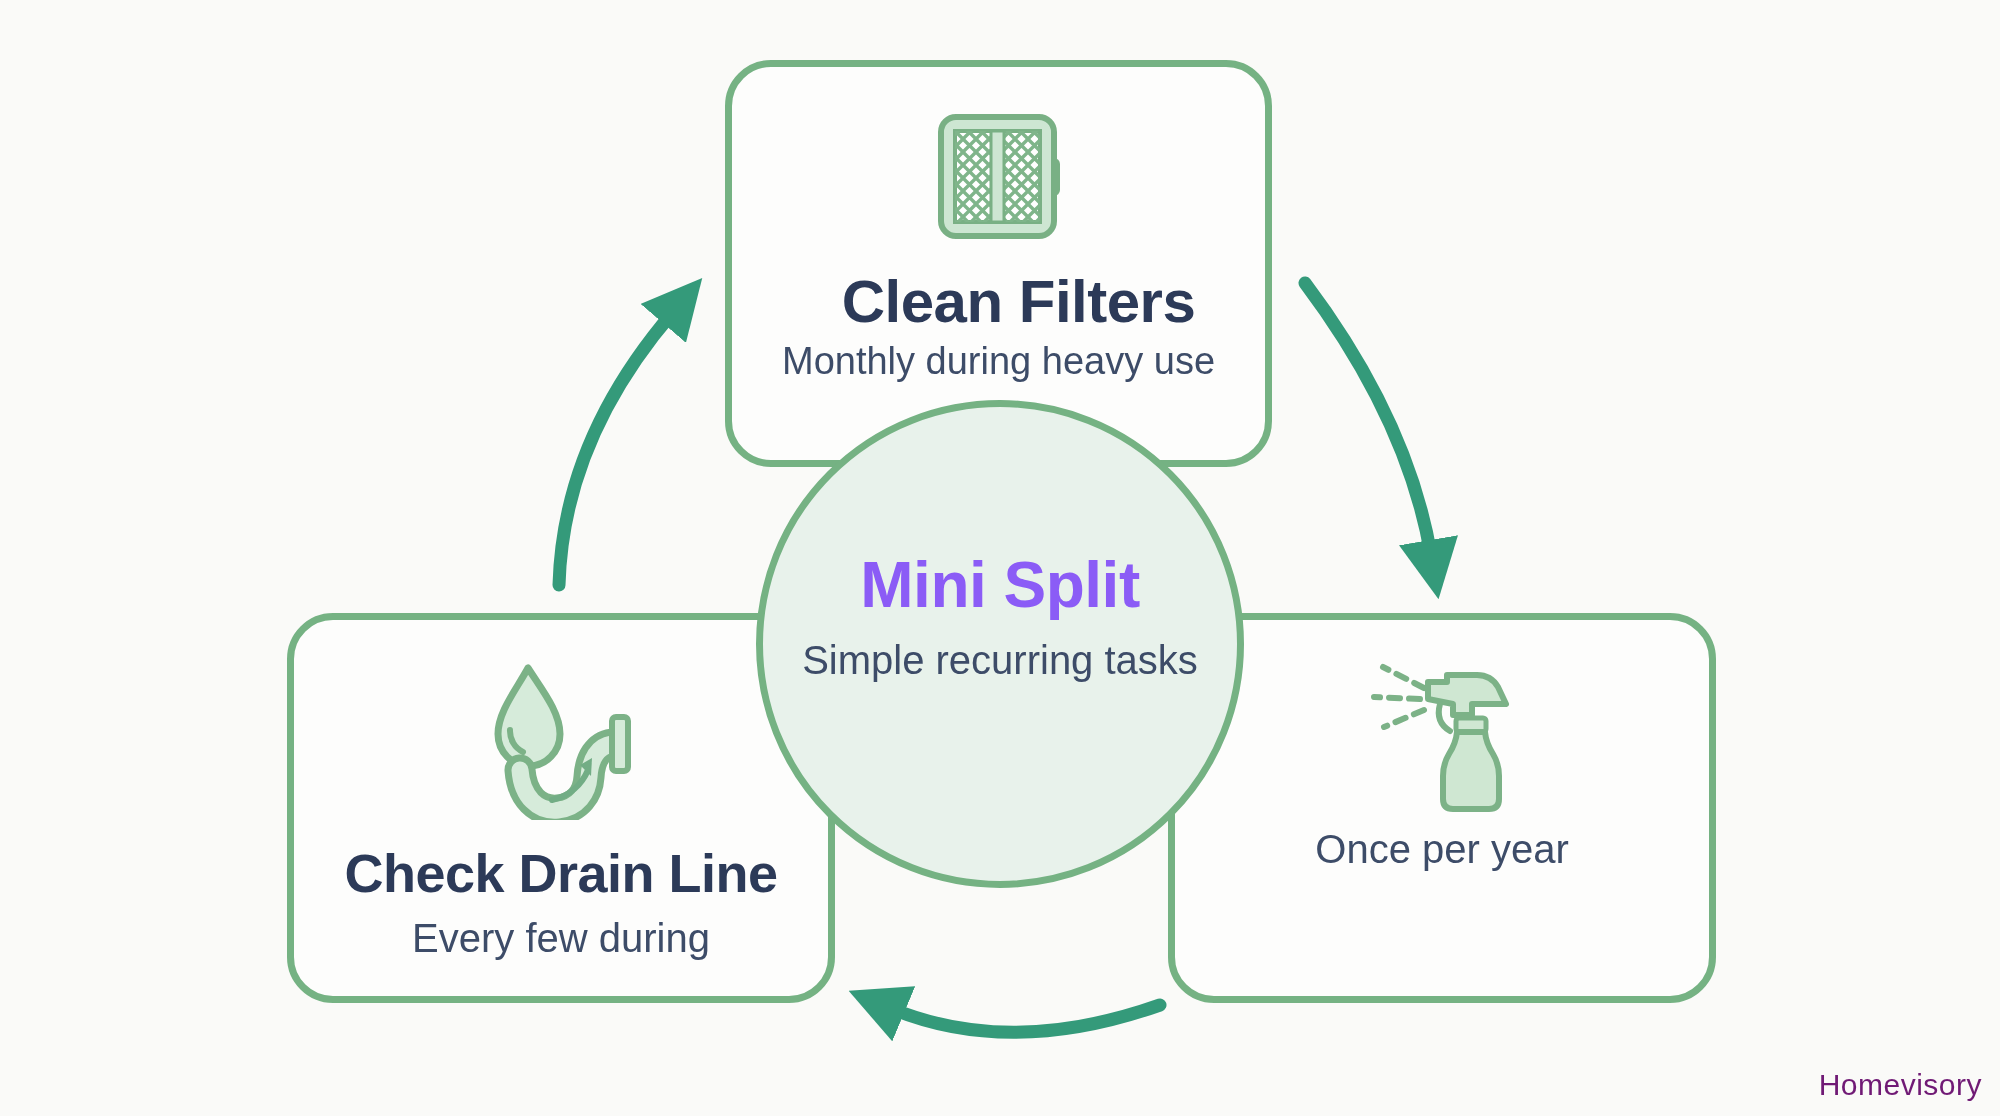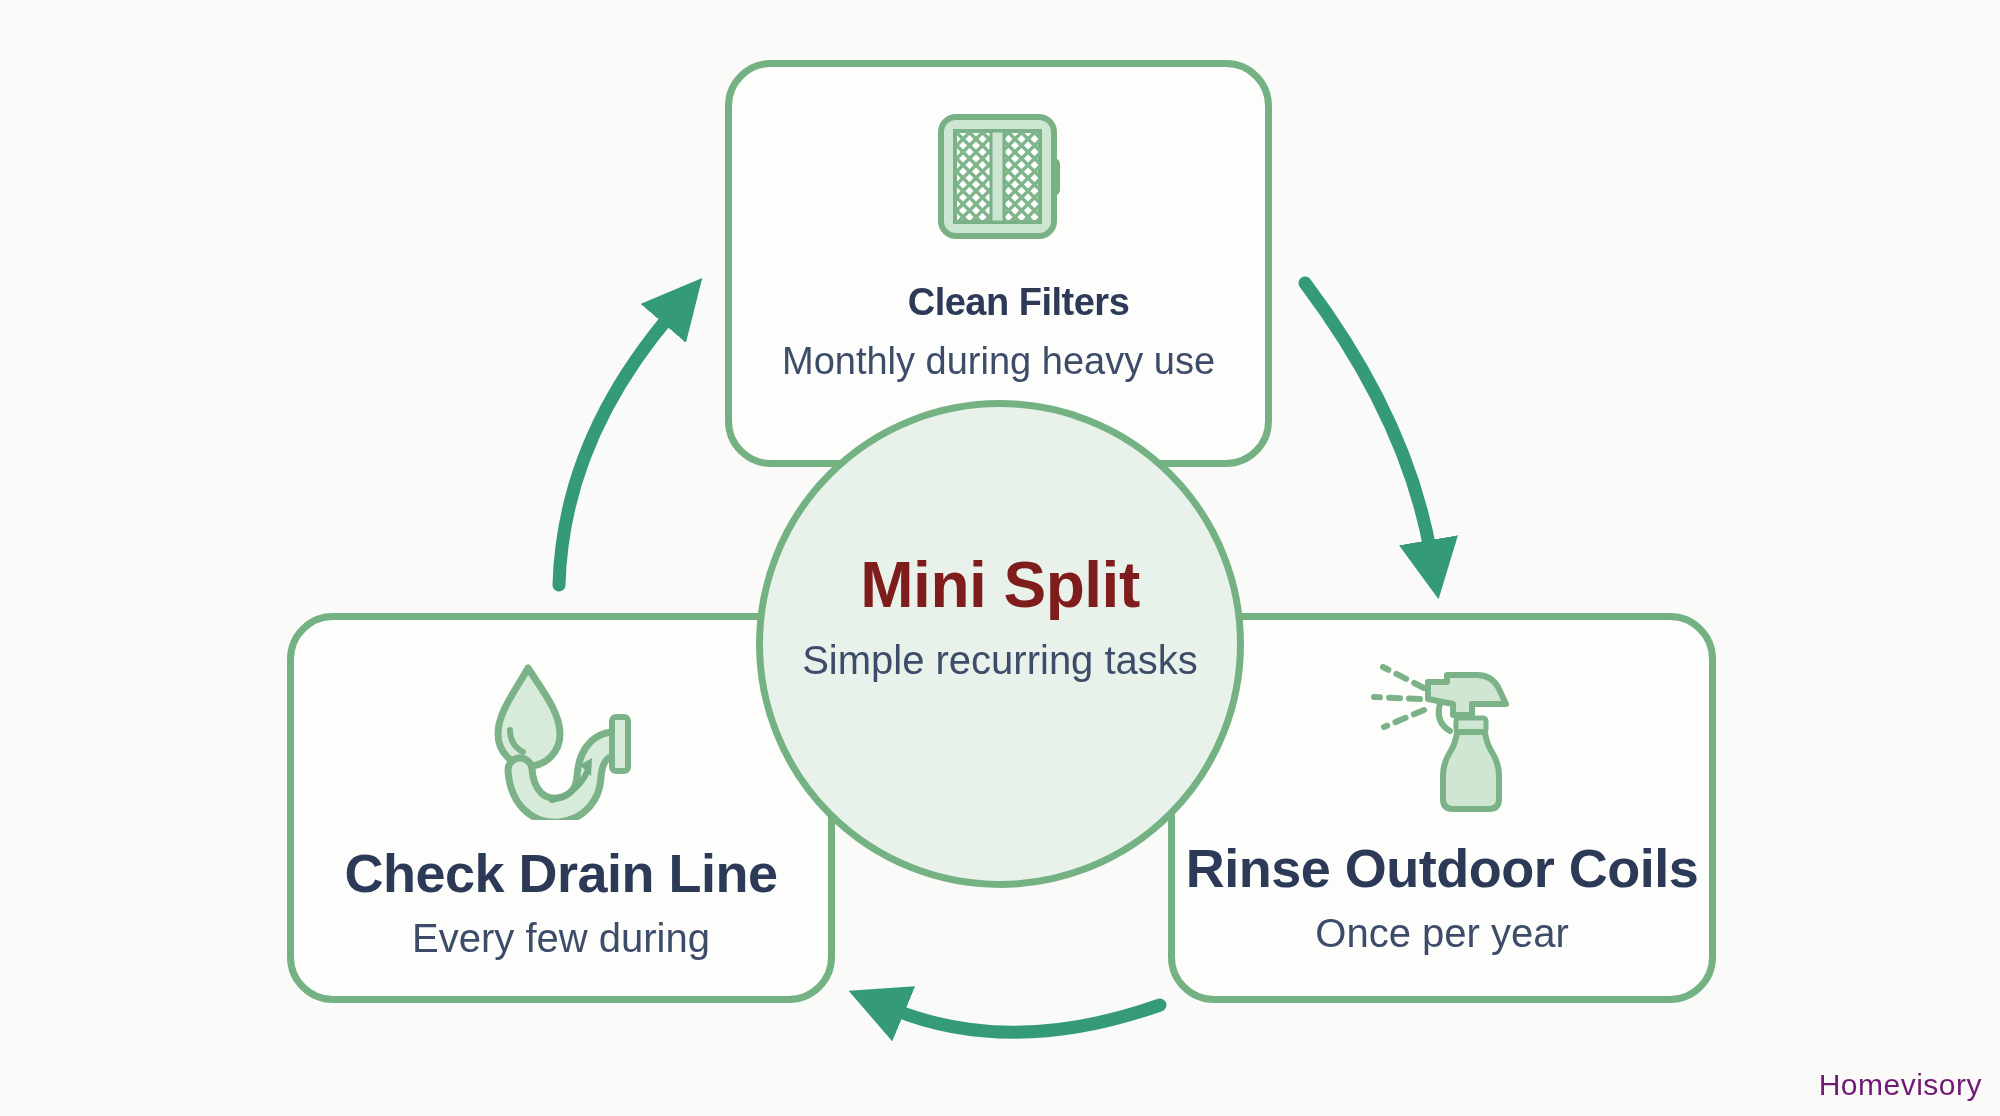--- a/index.html
+++ b/index.html
@@ -24,42 +24,42 @@
   }
   .box-top{left:725px;top:60px;width:547px;height:407px;padding-top:46px;}
   .box-left{left:287px;top:613px;width:548px;height:390px;padding-top:40px;}
   .box-right{left:1168px;top:613px;width:548px;height:390px;padding-top:40px;}
 
   .node-title{
     font-weight:700;color:#2c3a58;letter-spacing:-0.5px;
     white-space:nowrap;
   }
   .node-sub{color:#3d4c68;white-space:nowrap;}
-  .box-top .node-title{font-size:38px;line-height:56px;margin-top:34px;margin-left:40px;}
+  .box-top .node-title{font-size:60px;line-height:56px;margin-top:34px;margin-left:40px;}
   .box-top .node-sub{font-size:38px;line-height:46px;margin-top:8px;}
   .box-left .node-title,.box-right .node-title{font-size:54px;line-height:62px;margin-top:22px;}
   .box-left .node-sub,.box-right .node-sub{font-size:40px;line-height:48px;margin-top:10px;}
 
   .node-icon{display:block;}
 
   
   .hub{
     position:absolute;left:756px;top:400px;width:488px;height:488px;
     border-radius:50%;
     background:#e8f2eb;
     border:7px solid #75b283;
     box-sizing:border-box;
     z-index:2;
     display:flex;flex-direction:column;align-items:center;
     padding-top:141px;
     text-align:center;
   }
   .hub-title{
     font-weight:700;font-size:64px;line-height:74px;
-    color:#7f1d1d;letter-spacing:-0.5px;white-space:nowrap;
+    color:#8b5cf6;letter-spacing:-0.5px;white-space:nowrap;
   }
   .hub-sub{
     margin-top:14px;font-size:40px;line-height:48px;color:#3d4c68;white-space:nowrap;
   }
 
   
   .arrows-layer{position:absolute;left:0;top:0;z-index:3;pointer-events:none;}
 
   
   .watermark{
@@ -119,21 +119,20 @@
       <g stroke="#7cb287" stroke-width="6" stroke-linecap="round" stroke-dasharray="11 9" fill="none">
         <path d="M54,28 L13,7"></path>
         <path d="M50,39 L4,37"></path>
         <path d="M54,50 L14,67"></path>
       </g>
       <path d="M58,22 L77,22 L77,15 L107,15 Q121,15 128,27 L136,44 L102,44 L102,55 L83,55 L83,44 L58,39 Z" fill="#cfe7d2" stroke="#7cb287" stroke-width="6" stroke-linejoin="round"></path>
       <path d="M70,44 Q65,62 80,71" fill="none" stroke="#7cb287" stroke-width="6" stroke-linecap="round"></path>
       <rect x="86" y="58" width="30" height="14" rx="3" fill="#cfe7d2" stroke="#7cb287" stroke-width="5"></rect>
       <path d="M87,72 L115,72 Q116,83 123,94 Q129,104 129,116 L129,139 Q129,149 119,149 L83,149 Q73,149 73,139 L73,116 Q73,104 79,94 Q86,83 87,72 Z" fill="#cfe7d2" stroke="#7cb287" stroke-width="6" stroke-linejoin="round"></path>
     </svg>
-    <div class="node-title">Rinse Outdoor Coils</div>
     <div class="node-sub">Once per year</div>
   </div>
 
   <div class="hub">
     <div class="hub-title">Mini Split</div>
     <div class="hub-sub">Simple recurring tasks</div>
   </div>
 
   <div class="watermark">Homevisory</div>
 

